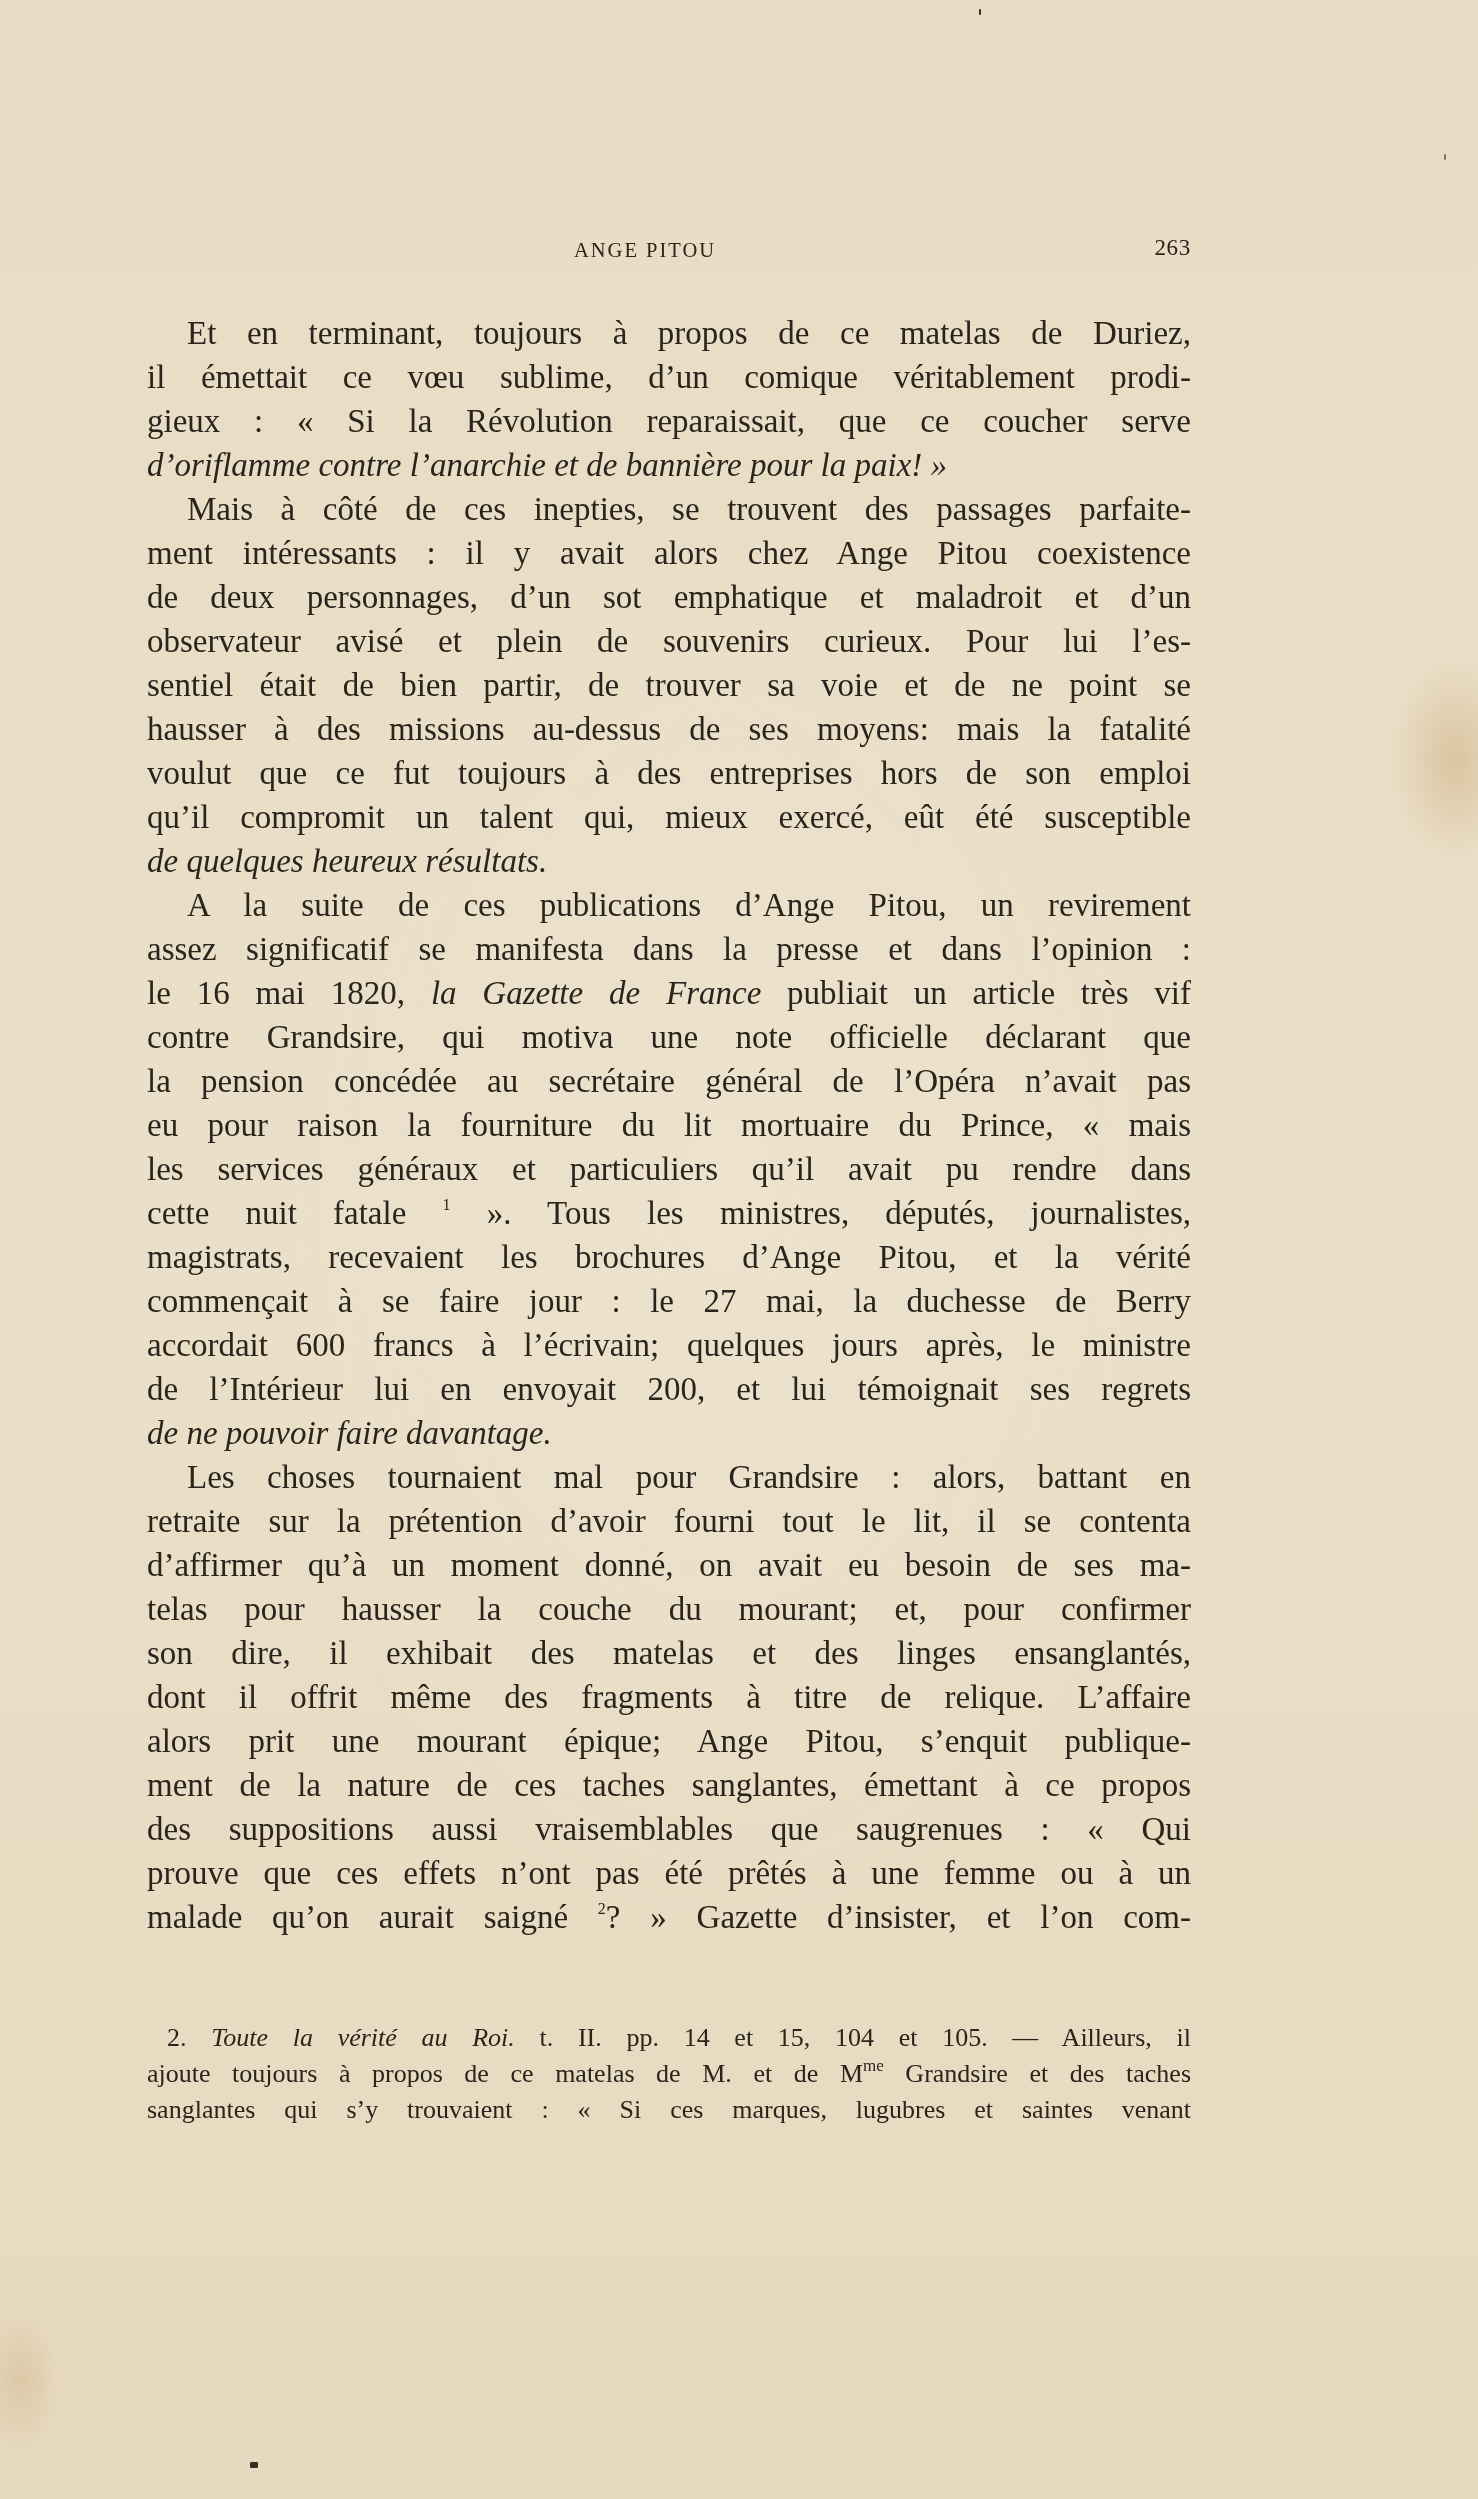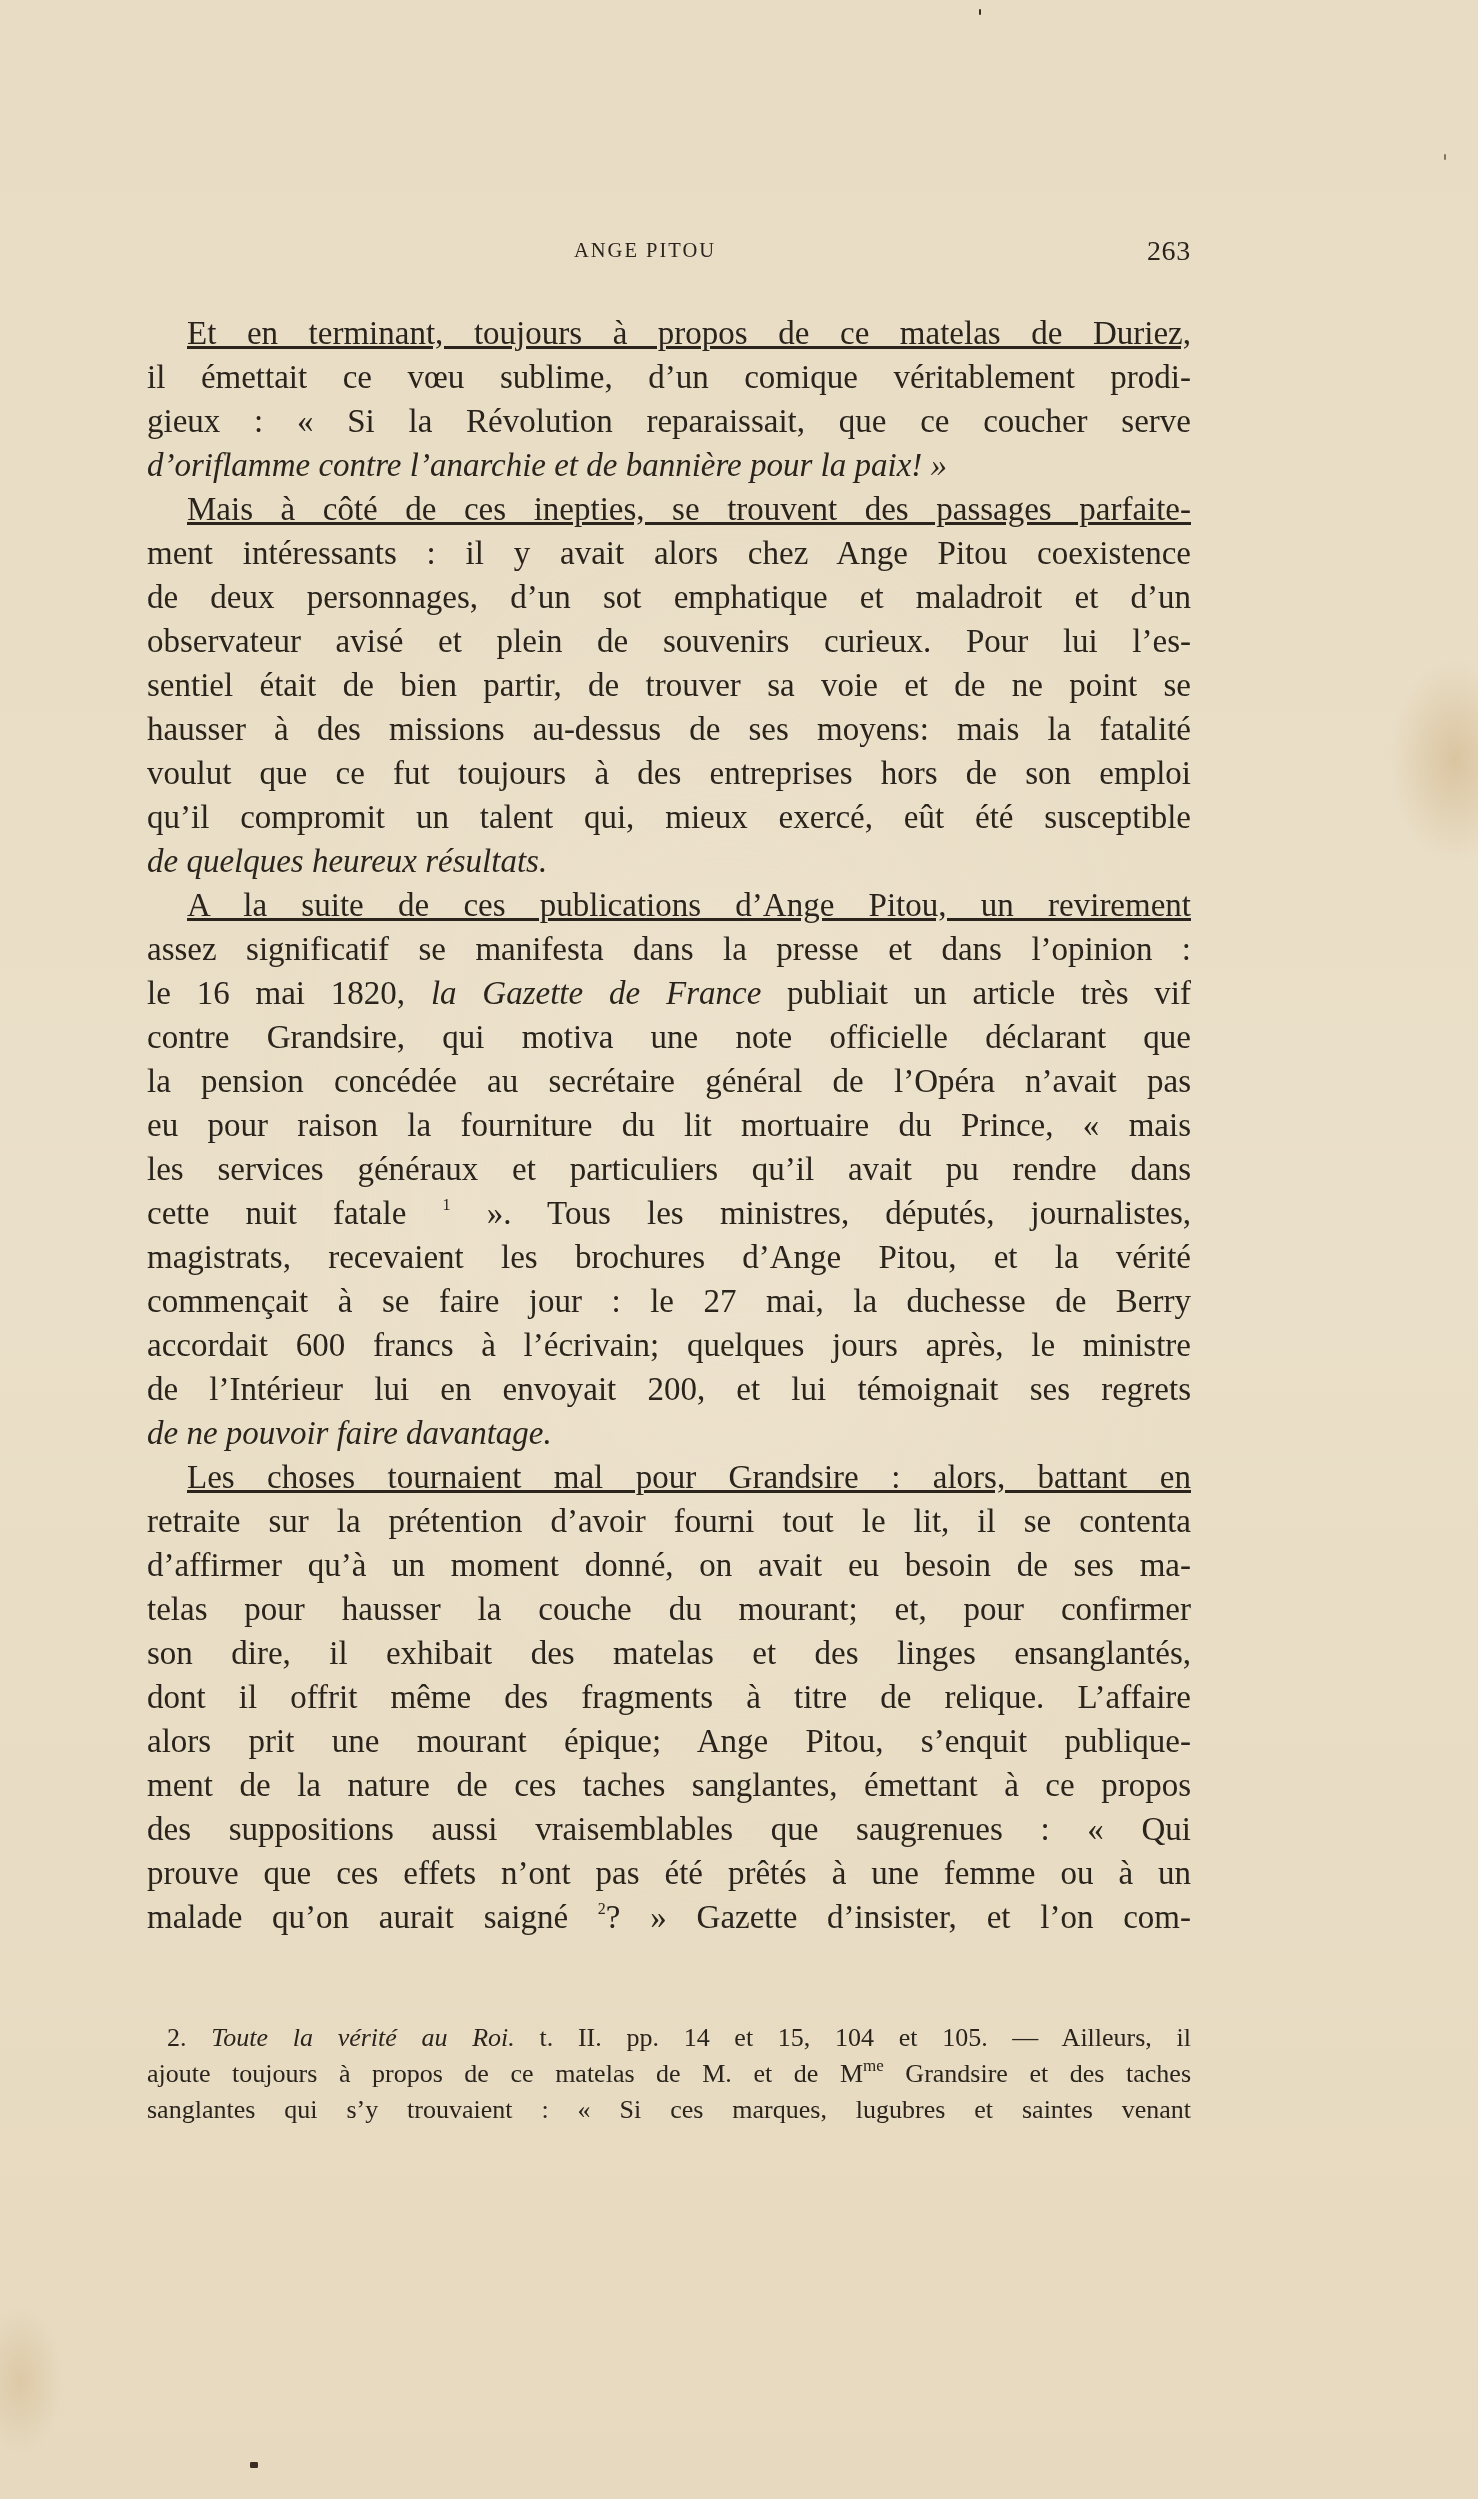--- a/index.html
+++ b/index.html
@@ -32,41 +32,41 @@
       position: absolute;
       left: 427px;
       top: 0;
       font-size: 20.5px;
       letter-spacing: 2px;
     }
     .page-number {
       position: absolute;
       right: 0;
       top: -4px;
-      font-size: 28px;
+      font-size: 23px;
       letter-spacing: 0.7px;
     }
 
     .body-text {
       position: absolute;
       top: 311px;
       left: 147px;
       width: 1044px;
       font-size: 33px;
       line-height: 44px;
     }
     .line {
       display: block;
       height: 44px;
       white-space: nowrap;
       text-align: justify;
       text-align-last: justify;
       overflow: visible;
     }
-    .line.indent { padding-left: 40px; text-decoration: underline; }
+    .line.indent { padding-left: 40px; }
     .line.last { text-align-last: left; font-style: italic; }
     .ital { font-style: italic; }
     sup.fnref { font-size: 16px; vertical-align: 14.5px; line-height: 0; }
 
     .footnotes {
       position: absolute;
       top: 2020px;
       left: 147px;
       width: 1044px;
       font-size: 26px;

